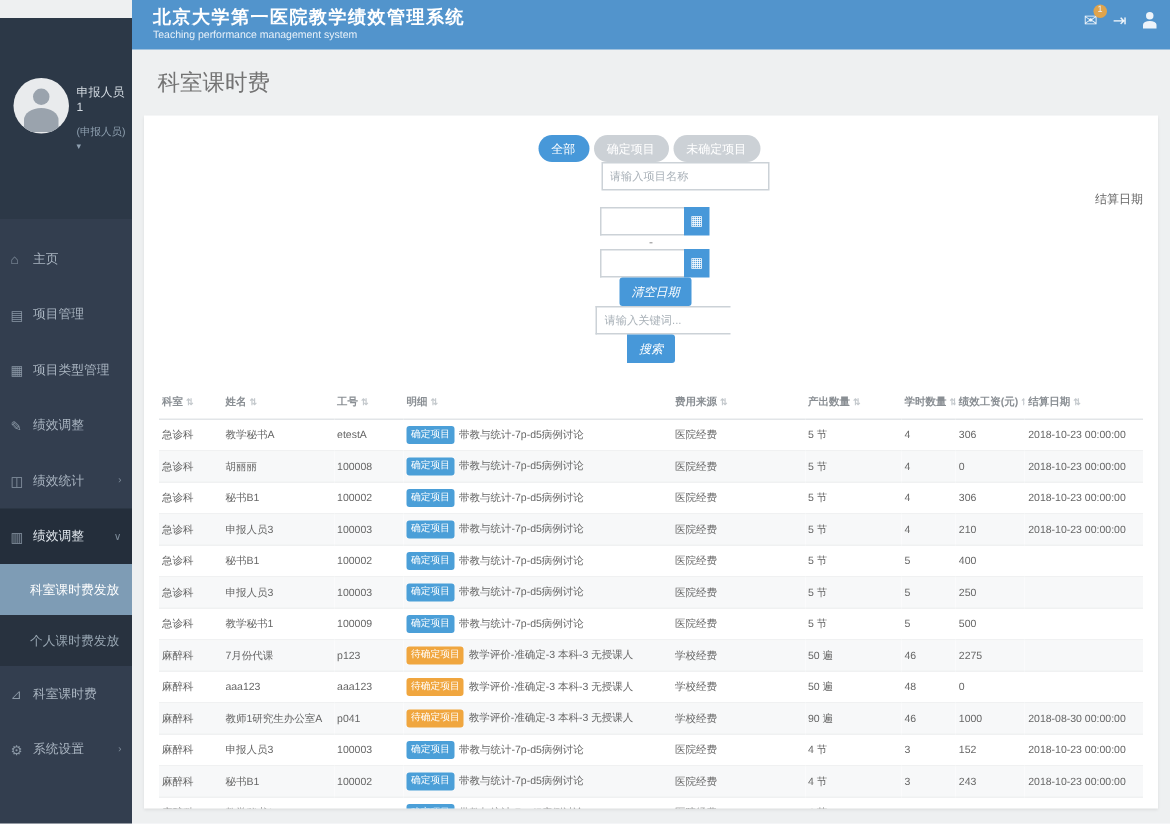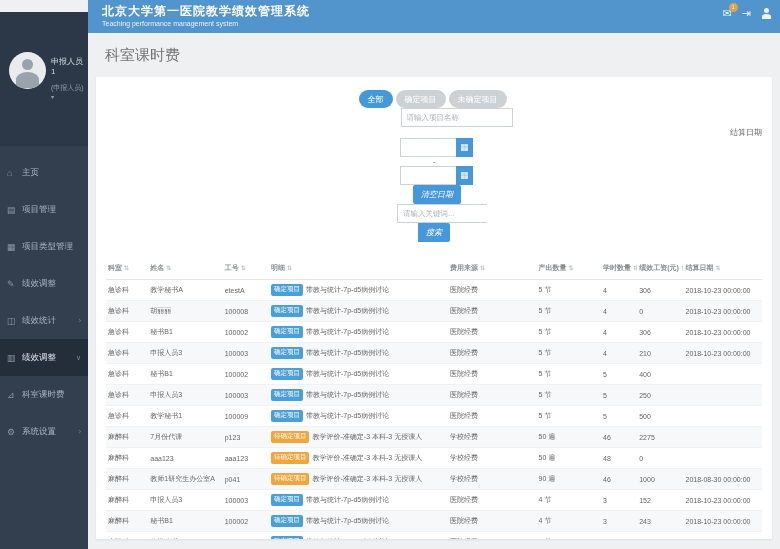--- a/index.html
+++ b/index.html
@@ -108,20 +108,24 @@
       <div class="menu-item">
     <span class="mi-icon">◫</span>
     <span class="mi-label">绩效统计</span>
     <span class="mi-chev">›</span>
   </div>
       <div class="menu-item active">
     <span class="mi-icon">▥</span>
     <span class="mi-label">绩效调整</span>
     <span class="mi-chev">∨</span>
   </div>
+      <div class="submenu">
+        <div class="submenu-item selected">科室课时费发放</div>
+        <div class="submenu-item">个人课时费发放</div>
+      </div>
       <div class="menu-item">
     <span class="mi-icon">⊿</span>
     <span class="mi-label">科室课时费</span>
     <span class="mi-chev"></span>
   </div>
       <div class="menu-item">
     <span class="mi-icon">⚙</span>
     <span class="mi-label">系统设置</span>
     <span class="mi-chev">›</span>
   </div>

